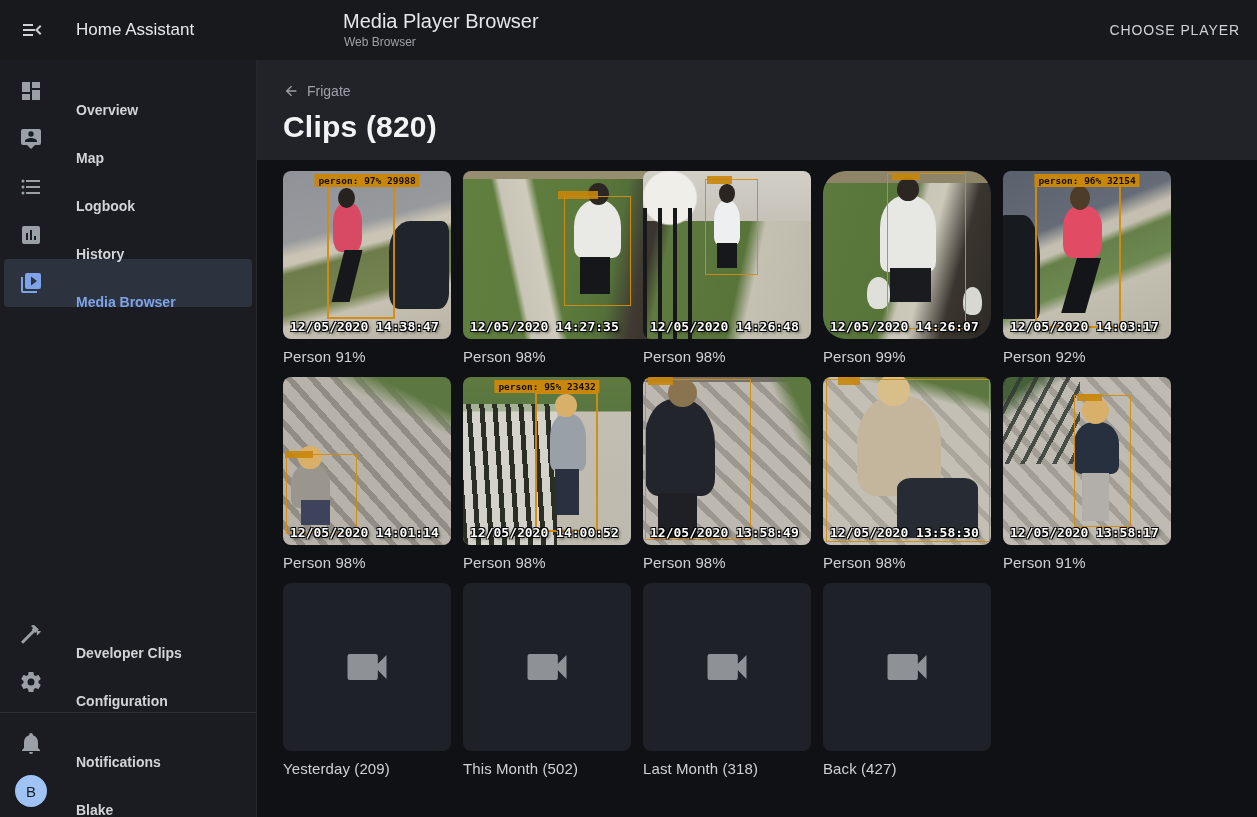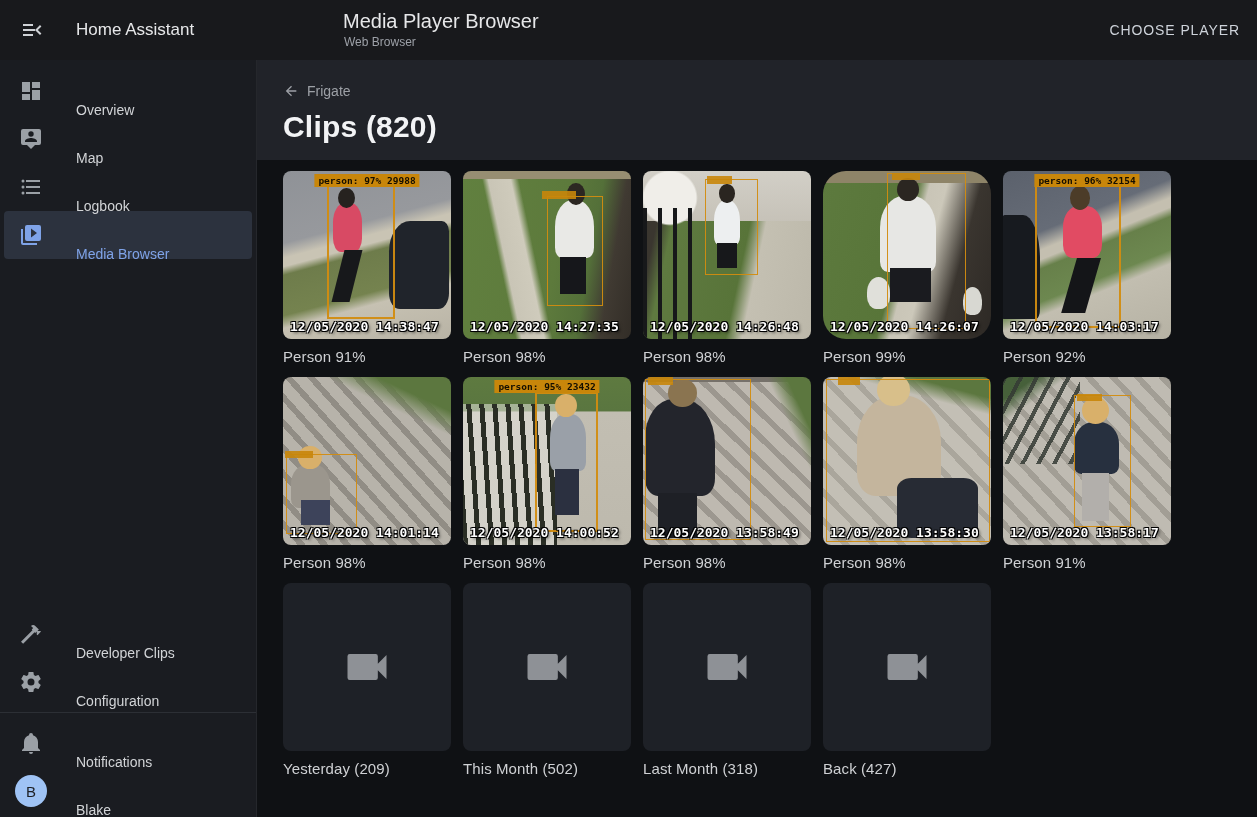--- a/index.html
+++ b/index.html
@@ -21,21 +21,21 @@
                  font-family:inherit;font-size:14px;font-weight:500;letter-spacing:.9px;color:#ced3da;}
 
   
   .sidebar{position:absolute;top:60px;left:0;bottom:0;width:256px;background:#1a1c21;
            border-right:1px solid rgba(255,255,255,.05);display:flex;flex-direction:column;
            justify-content:space-between;z-index:4;}
   .nav-top{padding-top:7px;}
   .nav-item{height:48px;display:flex;align-items:center;padding-left:19px;cursor:pointer;}
   .nav-icon{width:24px;height:24px;margin-right:33px;display:flex;align-items:center;justify-content:center;}
   .nav-icon svg{width:24px;height:24px;fill:#9ba0a6;}
-  .nav-label{font-size:14px;font-weight:400;color:#d2d4d7;margin-top:38px;}
+  .nav-label{font-size:14px;font-weight:700;color:#d2d4d7;margin-top:38px;}
   .nav-item.selected{margin:0 4px;padding-left:15px;border-radius:4px;background:#2c323e;}
   .nav-item.selected .nav-label{color:#7fa3e8;}
   .nav-item.selected .nav-icon svg{fill:#7fa3e8;}
   .nav-divider{border-top:1px solid #2c2f35;margin:6px 0;}
   .nav-bottom{padding-bottom:2px;}
   .avatar{width:32px;height:32px;border-radius:50%;background:#9fc3f5;color:#1d1f24;
           display:flex;align-items:center;justify-content:center;font-size:15px;font-weight:500;
           margin-left:-4px;margin-right:29px;}
   .nav-item.user{padding-left:19px;}
 
@@ -66,21 +66,21 @@
   
   .s1{background:linear-gradient(165deg,#8f9297 0%,#97999d 34%,#c9c4b4 41%,#c9c4b4 45%,#6e7c4b 49%,#75834f 68%,#c6c1b2 74%,#b8b3a5 100%);}
   .s1 .fig{display:block;left:30%;top:19%;width:17%;height:29%;background:#d84a64;border-radius:40% 40% 28% 28%;}
   .s1 .fig2{display:block;left:33%;top:47%;width:11%;height:31%;background:#17181b;transform:skewX(-14deg);}
   .s1 .head{display:block;left:33%;top:10%;width:10%;height:12%;background:#26221f;border-radius:50%;}
   .s1 .obj{display:block;right:1%;top:30%;width:36%;height:52%;background:#20242b;border-radius:35% 12% 18% 18%;}
   .s1 .bbox{left:26%;top:7%;width:38%;height:79%;}
   
   .s2{background:linear-gradient(#978e72 0%,#978e72 5%,rgba(0,0,0,0) 5%),
       linear-gradient(78deg,rgba(0,0,0,0) 26%,#c9c5b6 29%,#cfcbbc 40%,rgba(0,0,0,0) 44%),
-      linear-gradient(100deg,#61803f 0%,#5d7a3c 55%,#547039 72%,#403a32 84%,#322d27 100%);}
+      linear-gradient(100deg,#61803f 0%,#5d7a3c 55%,#547039 72%,#403a32 84%,#322d27 100%);padding-left:34px;}
   .s2 .fig{display:block;left:55%;top:17%;width:23%;height:35%;background:#e9e9e6;border-radius:45% 45% 18% 18%;}
   .s2 .fig2{display:block;left:58%;top:51%;width:15%;height:22%;background:#16171b;}
   .s2 .head{display:block;left:62%;top:7%;width:10.5%;height:13%;background:#2c2722;border-radius:50%;}
   .s2 .mini{display:block;left:47%;top:12%;width:20%;height:4.5%;}
   .s2 .bbox{left:50%;top:15%;width:32%;height:64%;border-width:1px;}
   
   .s3{background:radial-gradient(ellipse at 16% 16%,#f0eee9 0%,#f0eee9 13%,rgba(0,0,0,0) 14%),
       linear-gradient(180deg,#d2cfc7 0%,#c6c2b8 30%,rgba(0,0,0,0) 30%),
       linear-gradient(102deg,#3a362f 0%,#3a362f 12%,#5f7a40 20%,#587439 58%,#c4c0b2 66%,#bcb8aa 100%);}
   .s3 .obj{display:block;left:0;bottom:0;width:30%;height:78%;background:repeating-linear-gradient(90deg,#17181a 0 4px,rgba(0,0,0,0) 4px 15px);}
@@ -193,20 +193,28 @@
         <span class="nav-label">Map</span>
       </div>
       <div class="nav-item">
         <span class="nav-icon">
           <svg viewBox="0 0 24 24">
               <path d="M7,5H21V7H7V5M7,13V11H21V13H7M4,4.5A1.5,1.5 0 0,1 5.5,6A1.5,1.5 0 0,1 4,7.5A1.5,1.5 0 0,1 2.5,6A1.5,1.5 0 0,1 4,4.5M4,10.5A1.5,1.5 0 0,1 5.5,12A1.5,1.5 0 0,1 4,13.5A1.5,1.5 0 0,1 2.5,12A1.5,1.5 0 0,1 4,10.5M7,19V17H21V19H7M4,16.5A1.5,1.5 0 0,1 5.5,18A1.5,1.5 0 0,1 4,19.5A1.5,1.5 0 0,1 2.5,18A1.5,1.5 0 0,1 4,16.5Z"></path>
             </svg>
         </span>
         <span class="nav-label">Logbook</span>
       </div>
+      <div class="nav-item">
+        <span class="nav-icon">
+          <svg viewBox="0 0 24 24">
+              <path d="M19,3H5A2,2 0 0,0 3,5V19A2,2 0 0,0 5,21H19A2,2 0 0,0 21,19V5A2,2 0 0,0 19,3M9,17H7V10H9V17M13,17H11V7H13V17M17,17H15V13H17V17Z"></path>
+            </svg>
+        </span>
+        <span class="nav-label">History</span>
+      </div>
       <div class="nav-item selected">
         <span class="nav-icon">
           <svg viewBox="0 0 24 24">
               <path d="M4,6H2V20A2,2 0 0,0 4,22H18V20H4V6M20,2H8A2,2 0 0,0 6,4V16A2,2 0 0,0 8,18H20A2,2 0 0,0 22,16V4A2,2 0 0,0 20,2M12,14.5V5.5L18,10L12,14.5Z"></path>
             </svg>
         </span>
         <span class="nav-label">Media Browser</span>
       </div>
     </div>
 

